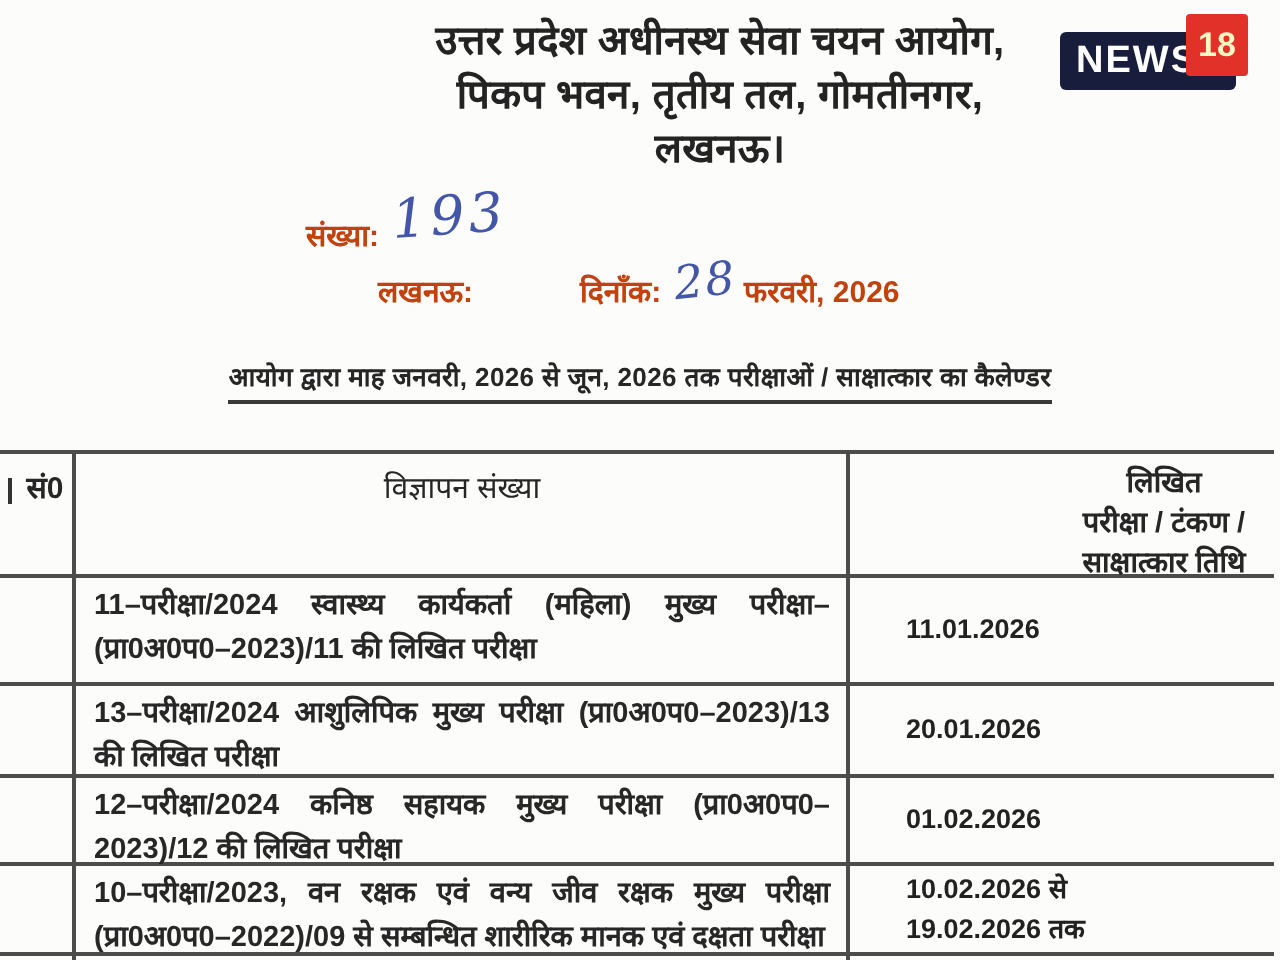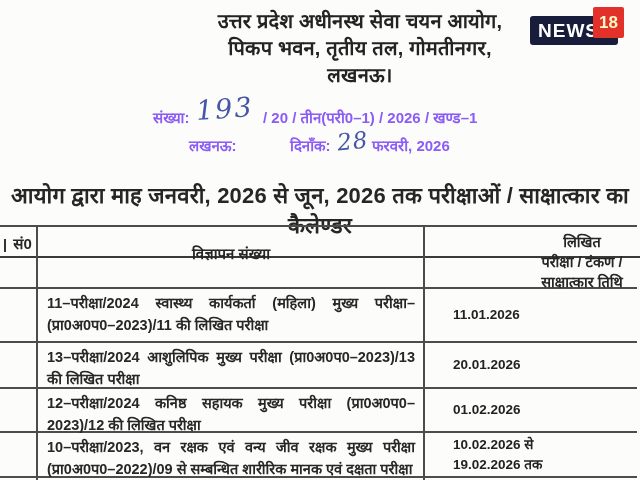--- a/index.html
+++ b/index.html
@@ -26,55 +26,55 @@
   }
   .logo .navy span{color:#ffffff;font-weight:700;font-size:19px;letter-spacing:1px;}
   .logo .red{
     position:absolute;left:63px;top:0;width:31px;height:31px;background:#e23128;
     display:flex;align-items:center;justify-content:center;border-radius:2px;
   }
   .logo .red span{color:#fef9c3;font-weight:700;font-size:17px;}
 
   
   .refblock{position:absolute;left:0;top:95px;width:640px;height:70px;}
-  .refblock .lbl{position:absolute;font-weight:700;font-size:15px;color:#8b5cf6;}
+  .refblock .lbl{position:absolute;font-weight:700;font-size:15px;color:#c2410c;}
   .hand{
     font-family:"DejaVu Serif","Liberation Serif",serif;font-style:italic;
     color:#4356a8;font-weight:400;position:absolute;
   }
   .num-label{left:153px;top:12px;}
   .num-hand{left:196px;top:-2px;font-size:27px;transform:rotate(-4deg);letter-spacing:2px;}
   .num-rest{left:263px;top:12px;}
   .place{left:189px;top:40px;}
   .date-label{left:290px;top:40px;}
   .date-hand{left:337px;top:33px;font-size:23px;transform:rotate(-6deg);letter-spacing:1px;}
   .date-rest{left:372px;top:40px;}
 
   
   .titlewrap{position:absolute;top:179px;left:0;width:640px;text-align:center;}
   .doc-title{
-    display:inline-block;font-weight:700;font-size:22px;color:#262626;
-    border-bottom:2px solid #3a3a3a;padding-bottom:17px;letter-spacing:.2px;
+    display:inline-block;font-weight:700;font-size:13px;color:#262626;
+    border-bottom:2px solid #3a3a3a;padding-bottom:3px;letter-spacing:.2px;
   }
 
   
   .caltable{position:absolute;left:0;top:225px;width:637px;border-top:2px solid #4c4c4c;}
   .t-row{display:flex;border-bottom:2px solid #4c4c4c;box-sizing:border-box;justify-content:space-between;}
   .cell{box-sizing:border-box;}
   .c0{width:38px;border-right:2px solid #4c4c4c;position:relative;}
   .c1{width:387px;border-right:2px solid #4c4c4c;padding:4px 8px 0 9px;}
   .c2{flex:1;}
   .t-head{height:62px;}
   .t-head .c0{padding-top:6px;text-align:center;font-weight:700;font-size:15px;}
   .t-head .c0 .frag{
     display:inline-block;width:2px;height:13px;background:#333;margin-right:7px;
     vertical-align:middle;
   }
   .t-head .c1{display:flex;justify-content:center;align-items:flex-start;
-    font-weight:700;font-size:15px;padding-top:16px;}
+    font-weight:400;font-size:15px;padding-top:6px;}
   .t-head .c2{display:flex;flex-direction:column;align-items:center;
     padding-left:102px;padding-top:5px;font-weight:700;font-size:14.5px;line-height:20px;}
   .row1{height:54px;}
   .row2{height:46px;}
   .row3{height:44px;}
   .row4{height:45px;}
   .advert{
     font-weight:700;font-size:14.5px;line-height:21.5px;color:#272727;
     text-align:justify;
   }
@@ -100,21 +100,20 @@
       <span>NEWS</span>
     </div>
     <div class="red">
       <span>18</span>
     </div>
   </div>
 
   <div class="refblock">
     <span class="lbl num-label">संख्या:</span>
     <span class="hand num-hand">193</span>
-    <span class="lbl num-rest">/ 20 / तीन(परी0–1) / 2026 / खण्ड–1</span>
     <span class="lbl place">लखनऊ:</span>
     <span class="lbl date-label">दिनाँक:</span>
     <span class="hand date-hand">28</span>
     <span class="lbl date-rest">फरवरी, 2026</span>
   </div>
 
   <div class="titlewrap">
     <span class="doc-title">आयोग द्वारा माह जनवरी, 2026 से जून, 2026 तक परीक्षाओं / साक्षात्कार का कैलेण्डर</span>
   </div>
 

